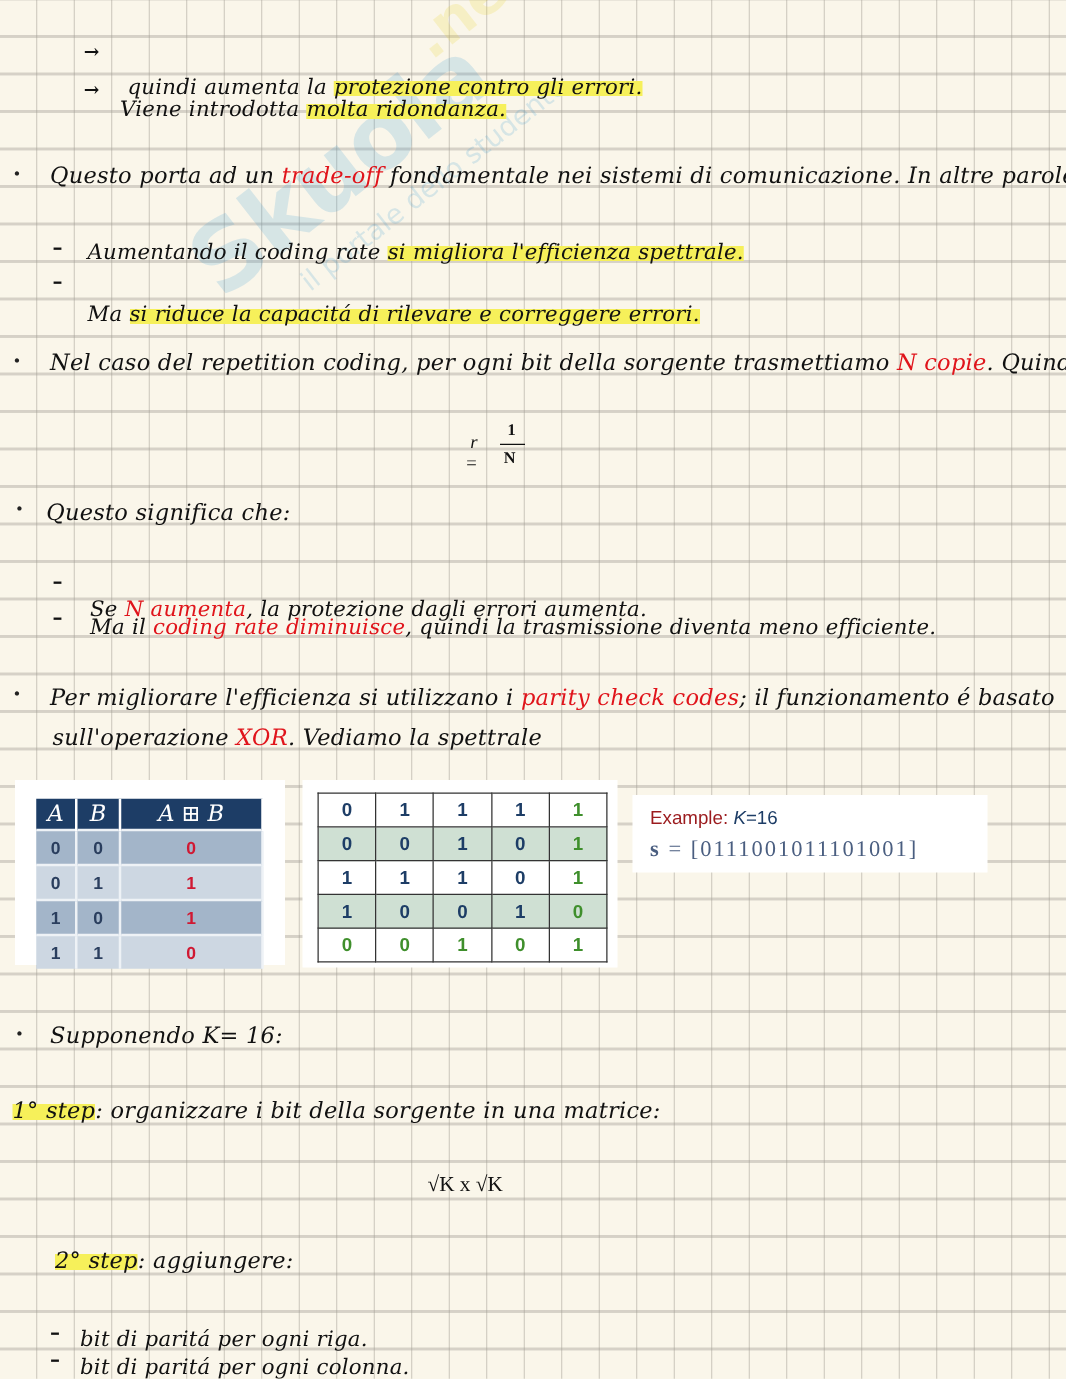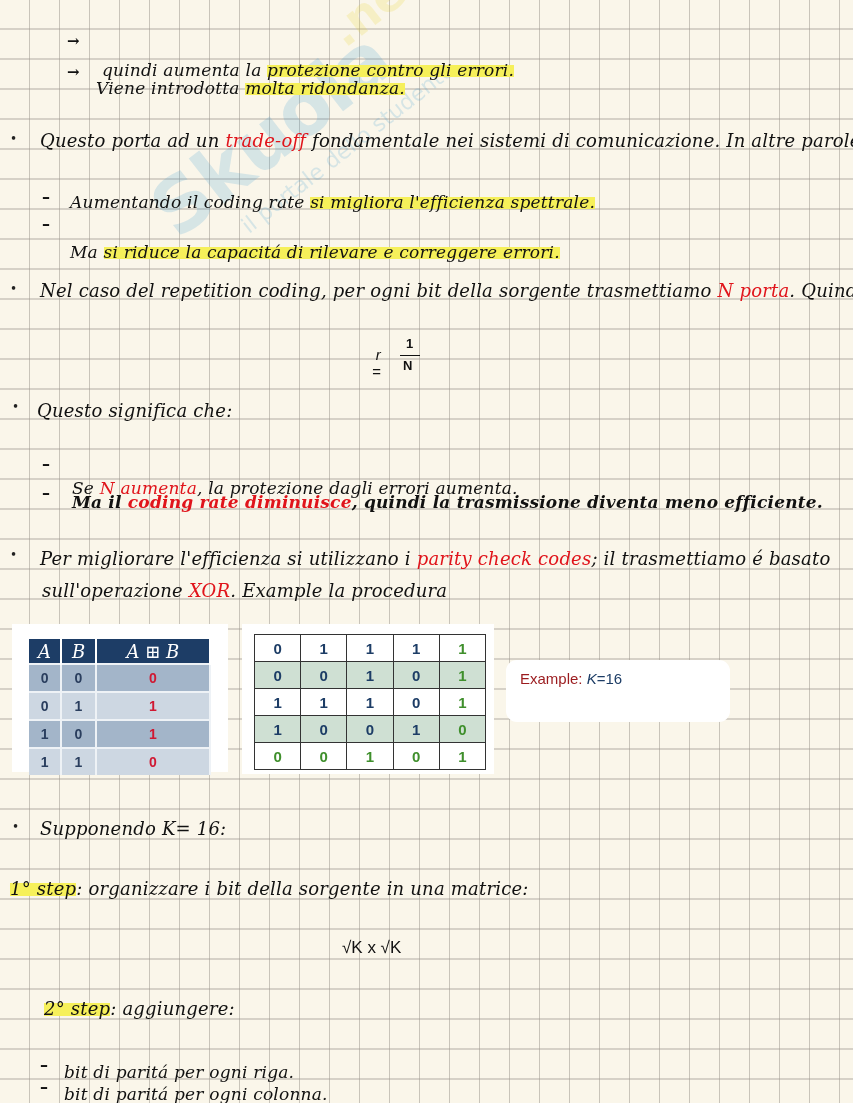--- a/index.html
+++ b/index.html
@@ -13,21 +13,21 @@
     background-position: 29px 0, 0 28px;
     font-family: "DejaVu Serif", serif;
     color: #111;
   }
   .hw { position: absolute; font-family: "DejaVu Serif", serif; font-style: italic; font-size: 17px; white-space: nowrap; letter-spacing: 0.2px; }
   .red { color: #e0141b; }
   .hl { background: linear-gradient(to bottom, transparent 25%, #f6f05a 25%, #f6f05a 85%, transparent 85%); }
   .bullet { position: absolute; font-size: 12px; color: #222; }
   .dash { position: absolute; font-size: 16px; font-weight: bold; }
   .arrow { position: absolute; font-size: 15px; font-weight: bold; }
-  .math { position: absolute; font-family: Liberation Sans, sans-serif; font-size: 15px; text-align: right; }
+  .math { position: absolute; font-family: Liberation Serif, serif; font-size: 15px; text-align: right; }
 
   
   .wm { position: absolute; left: 60px; top: 90px; width: 380px; height: 230px; transform: rotate(-38deg); transform-origin: left top; pointer-events: none; opacity: 0.18; }
   .wm-logo { position: absolute; left: 0; top: 120px; font-family: "DejaVu Sans", sans-serif; font-weight: bold; font-size: 76px; color: #3a9ad0; letter-spacing: -2px; }
   .wm-sub { position: absolute; left: 60px; top: 210px; font-family: "DejaVu Sans", sans-serif; font-size: 22px; color: #3a9ad0; }
   .wm-dot { position: absolute; left: 250px; top: 100px; font-family: "DejaVu Sans", sans-serif; font-weight: bold; font-size: 46px; color: #e8d020; }
 
   
   .xor-wrap { position: absolute; left: 12px; top: 624px; width: 216px; height: 148px; background: #fff; }
   .xor { position: absolute; left: 17px; top: 15px; border-collapse: collapse; width: 182px; font-family: "Liberation Sans", sans-serif; }
@@ -38,21 +38,21 @@
   .xor td.res { color: #d01832; }
 
   
   .par-wrap { position: absolute; left: 242px; top: 624px; width: 252px; height: 150px; background: #fff; }
   .par { position: absolute; left: 12px; top: 10px; border-collapse: collapse; width: 232px; font-family: "Liberation Sans", sans-serif; }
   .par td { border: 1.5px solid #333; text-align: center; font-weight: bold; font-size: 15px; color: #1d3d66; height: 24px; width: 46px; }
   .par tr.g td { background: #cfe0d3; }
   .par td.p { color: #3f8f2c; }
 
   
-  .ex-wrap { position: absolute; left: 506px; top: 660px; width: 224px; height: 62px; background: #fff; border-radius: 11px; }
+  .ex-wrap { position: absolute; left: 506px; top: 636px; width: 284px; height: 62px; background: #fff; }
   .ex-label { position: absolute; left: 14px; top: 10px; font-family: "Liberation Sans", sans-serif; font-size: 15px; color: #9b1b1e; }
   .ex-label i { color: #1d3d66; }
   .ex-k { color: #1d3d66; }
   .ex-seq { position: absolute; left: 14px; top: 33px; font-family: "Liberation Serif", serif; font-size: 18px; color: #4a5e80; letter-spacing: 1.6px; }
   .ex-seq b { font-weight: bold; }
 </style>
 </head>
 <body>
 
 <div class="wm">
@@ -79,48 +79,48 @@
 <div class="hw" style="left:70px;top:192px;">
   <span>Aumentando il coding rate </span><span class="hl">si migliora l'efficienza spettrale.</span>
 </div>
 <span class="dash" style="left:42px;top:215px;">–</span>
 <div class="hw" style="left:70px;top:222px;margin-top:20px;">
   <span>Ma </span><span class="hl">si riduce la capacitá di rilevare e correggere errori.</span>
 </div>
 
 <span class="bullet" style="left:10px;top:282px;">•</span>
 <div class="hw" style="left:40px;top:280px;font-size:18px;">
-  <span>Nel caso del repetition coding, per ogni bit della sorgente trasmettiamo </span><span class="red">N porta</span><span>. Quindi:</span>
+  <span>Nel caso del repetition coding, per ogni bit della sorgente trasmettiamo </span><span class="red">N copie</span><span>. Quindi:</span>
 </div>
 
 <div class="math" style="left:372px;top:342px;">
   <span style="position:absolute;left:0;top:4px;font-style:italic;">r =</span>
   <span style="position:absolute;left:34px;top:-6px;font-weight:bold;font-size:13px;">1</span>
   <span style="position:absolute;left:28px;top:13px;width:20px;border-top:1.5px solid #111;"></span>
   <span style="position:absolute;left:31px;top:16px;font-weight:bold;font-size:13px;">N</span>
 </div>
 
 <span class="bullet" style="left:12px;top:400px;">•</span>
 <div class="hw" style="left:37px;top:400px;font-size:18px;font-style:italic;">Questo significa che:</div>
 
 <span class="dash" style="left:42px;top:455px;">–</span>
 <div class="hw" style="left:72px;top:460px;margin-top:18px;">
   <span>Se </span><span class="red">N aumenta</span><span>, la protezione dagli errori aumenta.</span>
 </div>
 <span class="dash" style="left:42px;top:484px;">–</span>
-<div class="hw" style="left:72px;top:492px;font-weight:bold;">
+<div class="hw" style="left:72px;top:492px;">
   <span>Ma il </span><span class="red">coding rate diminuisce</span><span>, quindi la trasmissione diventa meno efficiente.</span>
 </div>
 
 <span class="bullet" style="left:10px;top:548px;">•</span>
 <div class="hw" style="left:40px;top:548px;font-size:18px;">
-  <span>Per migliorare l'efficienza si utilizzano i </span><span class="red">parity check codes</span><span>; il trasmettiamo é basato</span>
+  <span>Per migliorare l'efficienza si utilizzano i </span><span class="red">parity check codes</span><span>; il funzionamento é basato</span>
 </div>
 <div class="hw" style="left:42px;top:580px;font-size:18px;">
-  <span>sull'operazione </span><span class="red">XOR</span><span>. Example la procedura</span>
+  <span>sull'operazione </span><span class="red">XOR</span><span>. Vediamo la spettrale</span>
 </div>
 
 <div class="xor-wrap">
   <table class="xor">
     <tbody>
         <tr>
       <th>A</th>
       <th>B</th>
       <th>A ⊞ B</th>
     </tr>
@@ -187,20 +187,23 @@
       <td class="p">1</td>
     </tr>
   </tbody>
     </table>
 </div>
 
 <div class="ex-wrap">
   <div class="ex-label">
     <span>Example: </span><i>K</i><span class="ex-k">=16</span>
   </div>
+  <div class="ex-seq">
+    <b>s</b><span> = [</span><span>0111001011101001</span><span>]</span>
+  </div>
 </div>
 
 <span class="bullet" style="left:12px;top:820px;">•</span>
 <div class="hw" style="left:40px;top:818px;font-size:18px;">Supponendo K= 16:</div>
 
 <div class="hw" style="left:10px;top:878px;font-size:18px;">
   <span class="hl">1° step</span><span>: organizzare i bit della sorgente in una matrice:</span>
 </div>
 
 <div class="math" style="left:342px;top:938px;font-size:17px;">√K  x  √K</div>

